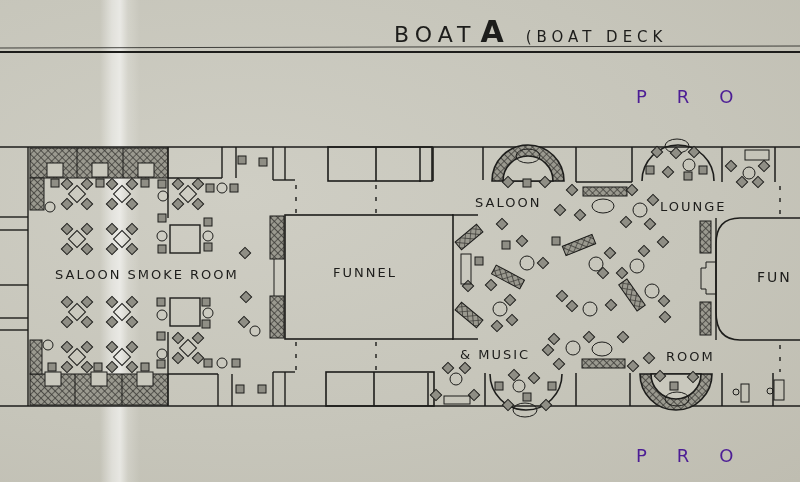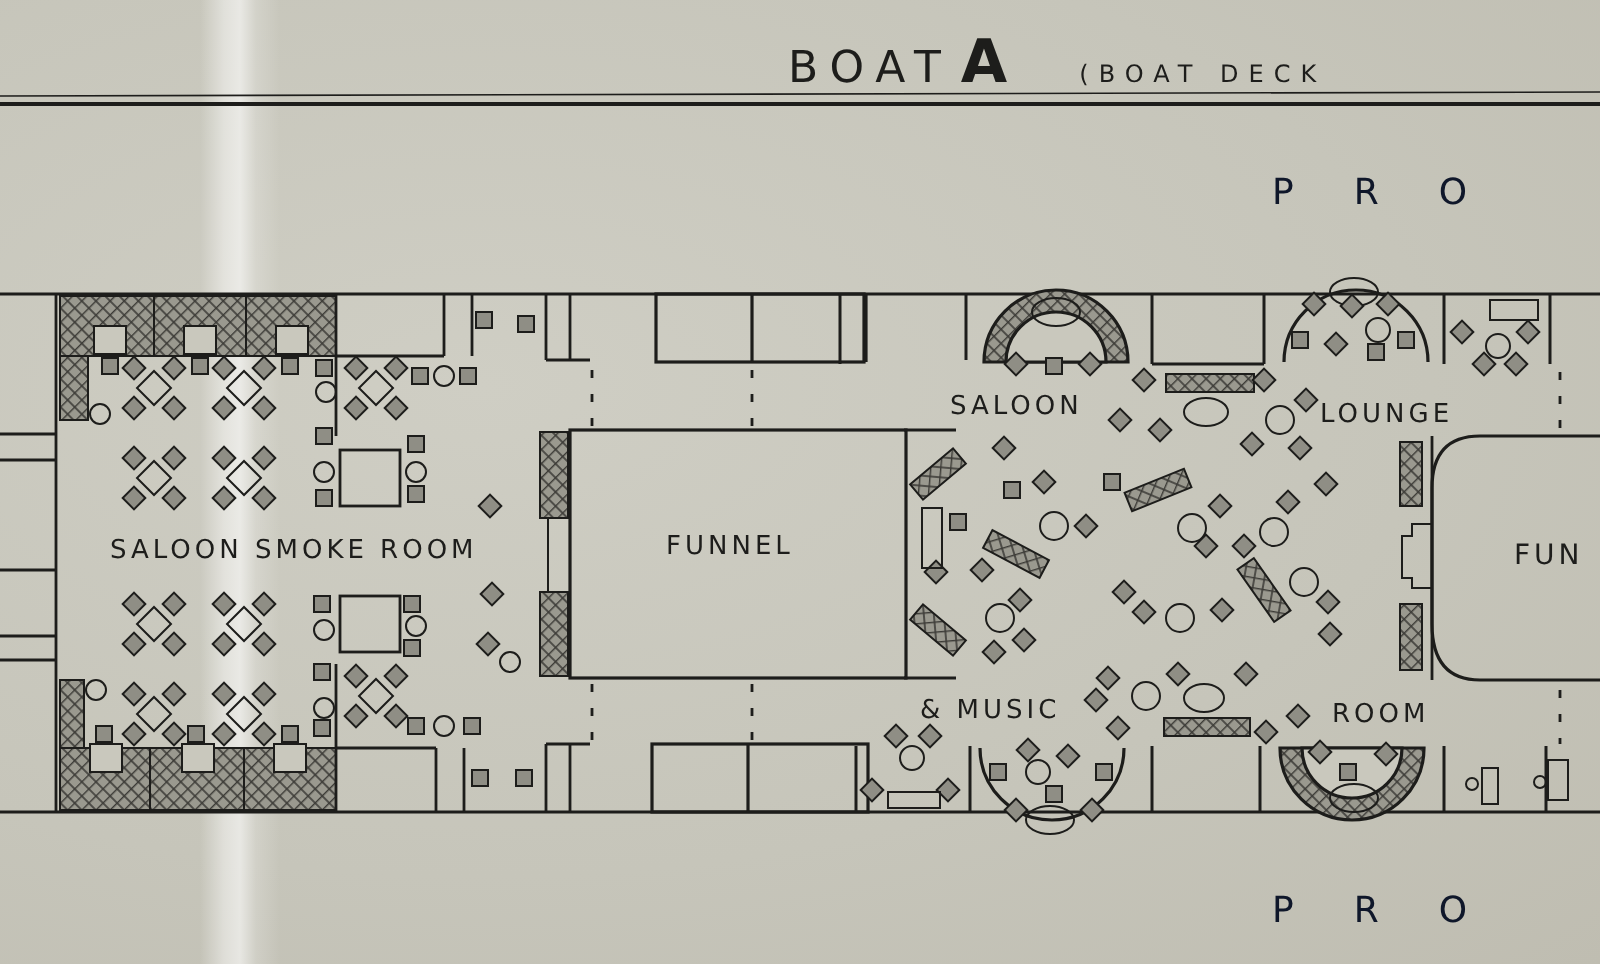--- a/index.html
+++ b/index.html
@@ -5,22 +5,22 @@
   html,body{margin:0;padding:0;}
   body{width:800px;height:482px;overflow:hidden;background:#c9c8bd;position:relative;font-family:"DejaVu Sans",sans-serif;}
   .paper{position:absolute;left:0;top:0;width:800px;height:482px;
     background:
       linear-gradient(90deg, rgba(255,255,255,0) 100px, rgba(255,255,255,0.45) 112px, rgba(255,255,255,0.6) 120px, rgba(255,255,255,0.2) 128px, rgba(255,255,255,0) 140px),
       radial-gradient(ellipse at 30% 40%, #cfcec4 0%, #c6c5ba 60%, #bfbdb1 100%);}
   svg{position:absolute;left:0;top:0;}
   .lbl{font-family:"DejaVu Sans",sans-serif;fill:#1d1d1b;letter-spacing:2px;}
   .title{position:absolute;left:394px;top:14px;font-family:"DejaVu Sans",sans-serif;color:#1d1d1b;font-size:22px;letter-spacing:6px;white-space:nowrap;}
   .title .big{font-size:30px;font-weight:bold;letter-spacing:0;margin-left:4px;}
-  .title .sub{font-size:12px;letter-spacing:5px;margin-left:36px;}
-  .prom{position:absolute;font-size:18px;letter-spacing:30px;color:#0f172a;white-space:nowrap;}
+  .title .sub{font-size:15px;letter-spacing:5px;margin-left:22px;}
+  .prom{position:absolute;font-size:18px;letter-spacing:30px;color:#4c1d95;white-space:nowrap;}
 </style>
 </head>
 <body>
 
 <div class="paper"></div>
 
 <div class="title">
   <span>BOAT</span><span class="big">A</span><span class="sub">(BOAT DECK</span>
 </div>
 

